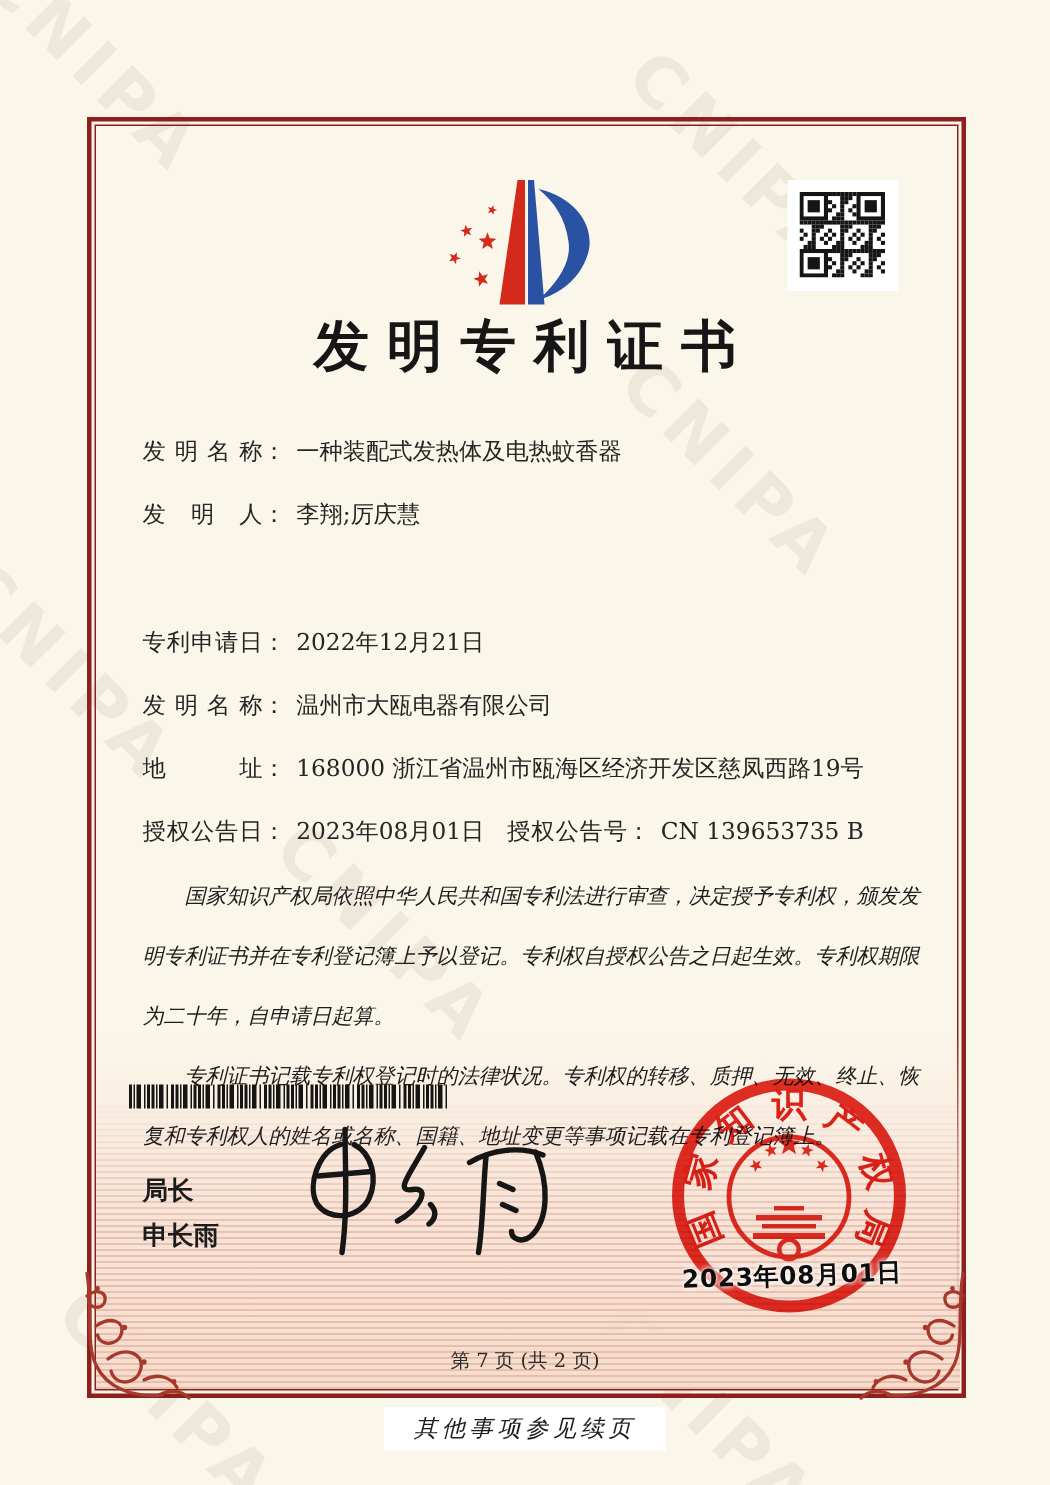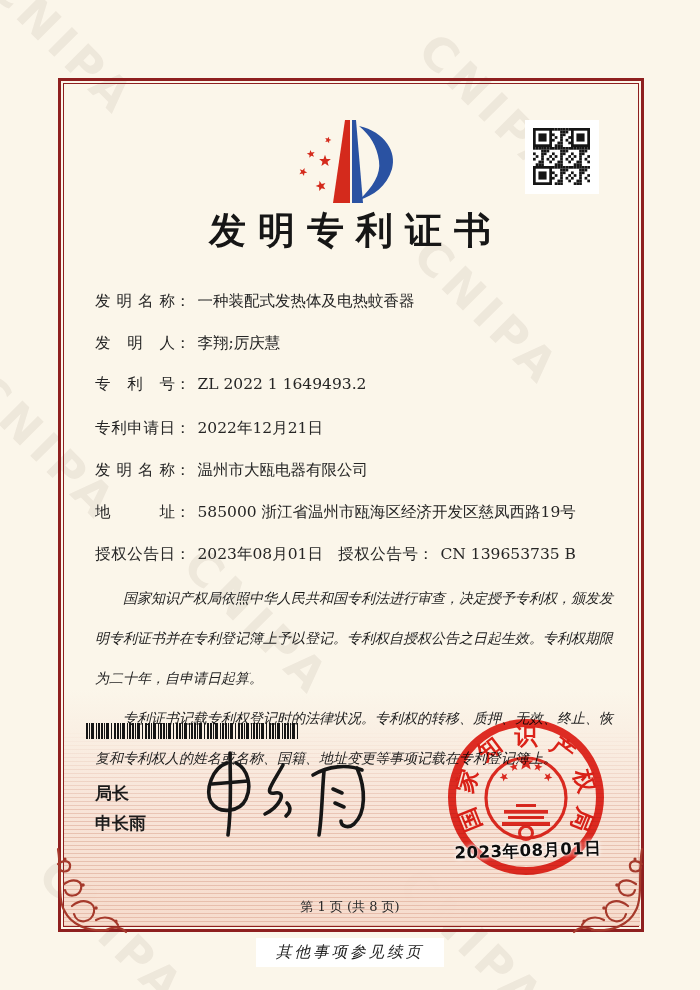--- a/index.html
+++ b/index.html
@@ -286,31 +286,28 @@
   </div>
 
   <div class="title">发明专利证书</div>
 
   <div class="f-row" style="left:95px;top:291px">
     <span class="f-label">发明名称</span><span class="f-colon">：</span><span class="f-value">一种装配式发热体及电热蚊香器</span>
   </div>
   <div class="f-row" style="left:95px;top:333px">
     <span class="f-label">发明人</span><span class="f-colon">：</span><span class="f-value">李翔;厉庆慧</span>
   </div>
-  <div class="f-row" style="left:95px;top:374px">
-    <span class="f-label">专利号</span><span class="f-colon">：</span><span class="f-value">ZL 2022 1 1649493.2</span>
-  </div>
   <div class="f-row" style="left:95px;top:418px">
     <span class="f-label">专利申请日</span><span class="f-colon">：</span><span class="f-value">2022年12月21日</span>
   </div>
   <div class="f-row" style="left:95px;top:460px">
     <span class="f-label">发明名称</span><span class="f-colon">：</span><span class="f-value">温州市大瓯电器有限公司</span>
   </div>
   <div class="f-row" style="left:95px;top:502px">
-    <span class="f-label">地址</span><span class="f-colon">：</span><span class="f-value">585000 浙江省温州市瓯海区经济开发区慈凤西路19号</span>
+    <span class="f-label">地址</span><span class="f-colon">：</span><span class="f-value">168000 浙江省温州市瓯海区经济开发区慈凤西路19号</span>
   </div>
   <div class="f-row" style="left:95px;top:544px">
     <span class="f-label">授权公告日</span><span class="f-colon">：</span><span class="f-value">2023年08月01日</span>
   </div>
   <div class="f-row" style="left:338px;top:544px">
     <span class="f-label">授权公告号</span><span class="f-colon">：</span><span class="f-value">CN 139653735 B</span>
   </div>
 
   <div class="legal">
     <p>国家知识产权局依照中华人民共和国专利法进行审查，决定授予专利权，颁发发明专利证书并在专利登记簿上予以登记。专利权自授权公告之日起生效。专利权期限为二十年，自申请日起算。</p>
@@ -433,18 +430,18 @@
           <rect x="59" y="94" width="44" height="3.6"></rect>
           <rect x="63" y="100" width="36" height="3"></rect>
           <rect x="57" y="106" width="48" height="4"></rect>
         </g>
         <circle cx="81" cy="117" r="6.5" fill="none" stroke="#e1241b" stroke-width="3"></circle>
       </g>
     </svg>
   </div>
   <div class="seal-date">2023年08月01日</div>
 
-  <div class="page-no">第 1 页 (共 8 页)</div>
+  <div class="page-no">第 7 页 (共 2 页)</div>
   <div class="cont-note">
     <span>其他事项参见续页</span>
   </div>
 
 </div>
 
 </body></html>

